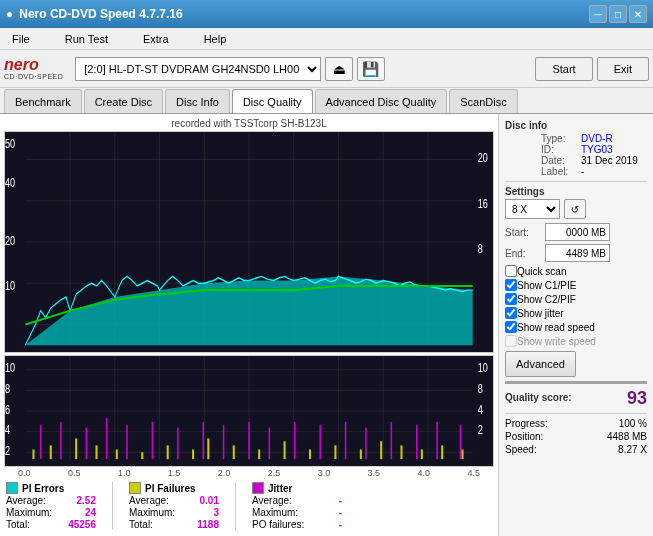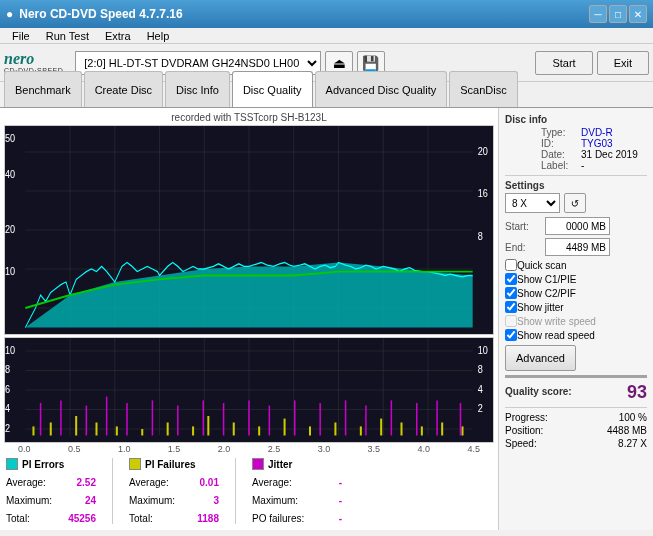--- a/index.html
+++ b/index.html
@@ -47,22 +47,22 @@
       border-radius: 2px;
     }
 
     
     .menu-bar {
       background: #f0f0f0;
       border-bottom: 1px solid #ccc;
       display: flex;
       align-items: center;
       padding: 2px 4px;
-      height: 16px;
-      gap: 0;
+      height: 22px;
+      gap: 19px;
     }
     .menu-item {
       padding: 2px 8px;
       cursor: pointer;
       font-size: 11px;
       border-radius: 2px;
     }
 
     
     .toolbar {
@@ -76,24 +76,23 @@
     }
     .logo-area {
       display: flex;
       flex-direction: column;
       align-items: flex-start;
       margin-right: 8px;
     }
     .logo-nero {
       font-size: 16px;
       font-weight: 900;
-      color: #0f766e;
+      color: #b91c1c;
       line-height: 1;
       font-style: italic;
-      font-family: Liberation Serif, serif;
     }
     .logo-sub {
       font-size: 7px;
       color: #333;
       letter-spacing: 0.5px;
     }
     .drive-select {
       background: white;
       border: 1px solid #999;
       padding: 2px 4px;
@@ -143,21 +142,21 @@
     }
     .tab {
       padding: 4px 10px;
       cursor: pointer;
       font-size: 11px;
       border: 1px solid #bbb;
       border-bottom: none;
       background: #e0e0e0;
       border-radius: 3px 3px 0 0;
       margin-right: 2px;
-      height: 36px;
+      height: 24px;
       display: flex;
       align-items: center;
     }
     .tab.active {
       background: white;
       border-color: #999;
       color: #000;
       font-weight: 500;
     }
 
@@ -200,21 +199,21 @@
       display: flex;
       flex-direction: row;
       gap: 16px;
       padding: 4px 2px 2px;
       font-size: 10px;
       flex-shrink: 0;
     }
     .legend-item {
       display: flex;
       flex-direction: column;
-      gap: 7px;
+      gap: 1px;
       min-width: 90px;
     }
     .legend-header {
       display: flex;
       align-items: center;
       gap: 4px;
       font-size: 10px;
       font-weight: bold;
     }
     .legend-color-box {
@@ -673,26 +672,26 @@
       </div>
       <div class="checkbox-row">
         <input type="checkbox" id="cb-c2" checked="" style="">
         <label class="checkbox-label" for="cb-c2">Show C2/PIF</label>
       </div>
       <div class="checkbox-row">
         <input type="checkbox" id="cb-jitter" checked="" style="">
         <label class="checkbox-label" for="cb-jitter">Show jitter</label>
       </div>
       <div class="checkbox-row">
+        <input type="checkbox" id="cb-rs" checked="" style="">
+        <label class="checkbox-label" for="cb-rs">Show read speed</label>
+      </div>
+      <div class="checkbox-row">
         <input type="checkbox" id="cb-ws" disabled="" style="">
         <label class="checkbox-label" for="cb-ws" style="color:#999;">Show write speed</label>
-      </div>
-      <div class="checkbox-row">
-        <input type="checkbox" id="cb-rs" checked="" style="">
-        <label class="checkbox-label" for="cb-rs">Show read speed</label>
       </div>
       <button class="advanced-btn">Advanced</button>
     </div>
 
     <div class="quality-section">
       <div class="quality-row">
         <span class="panel-section-title">Quality score:</span>
         <span class="quality-score">93</span>
       </div>
     </div>

